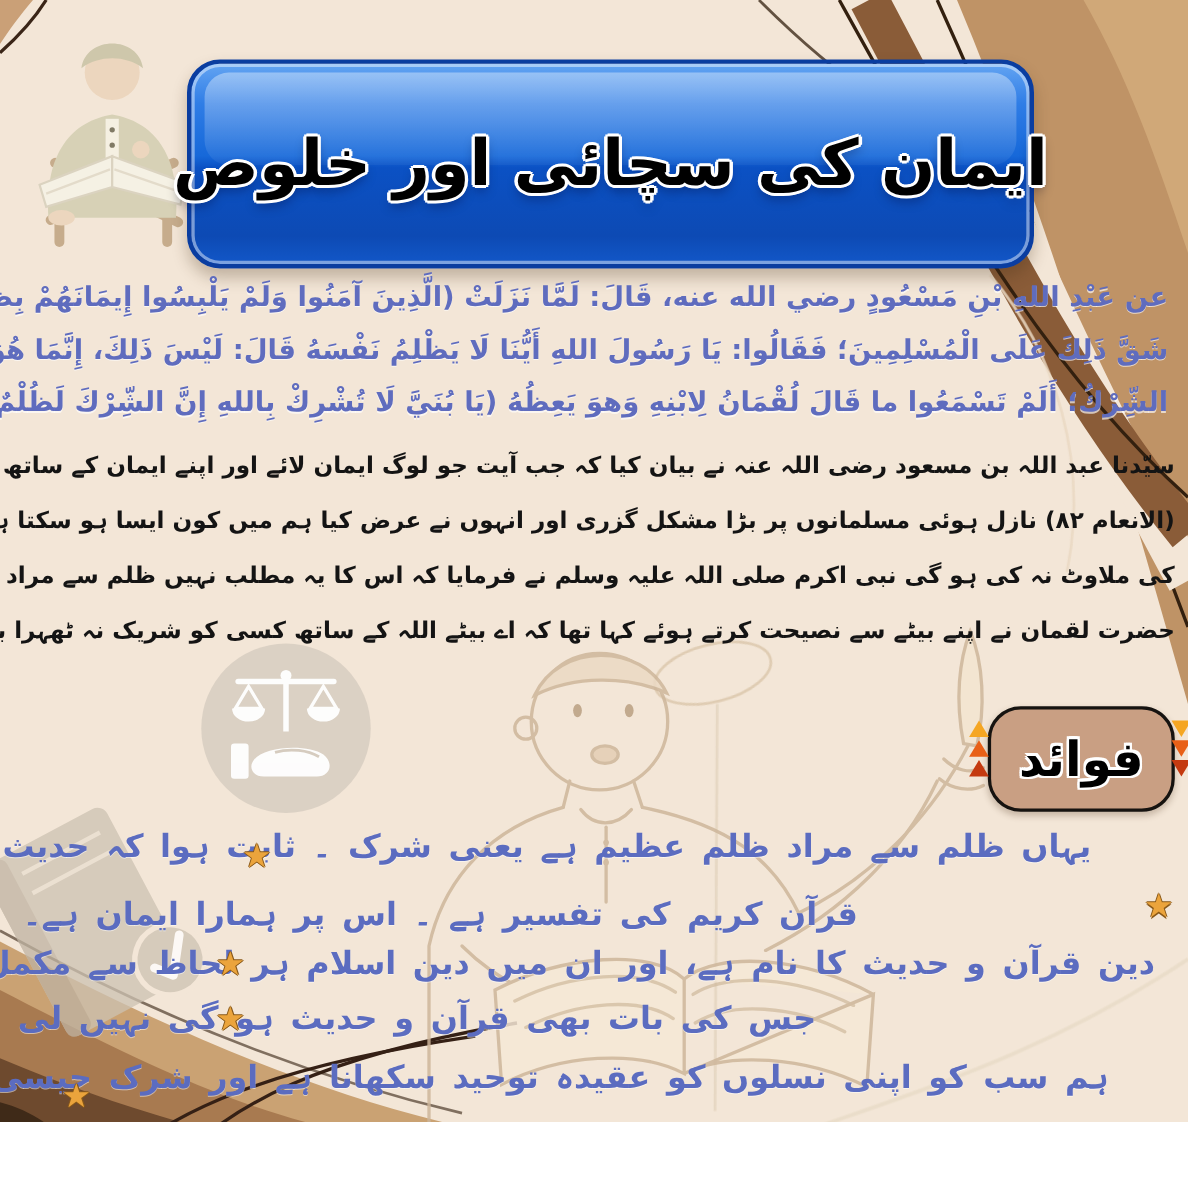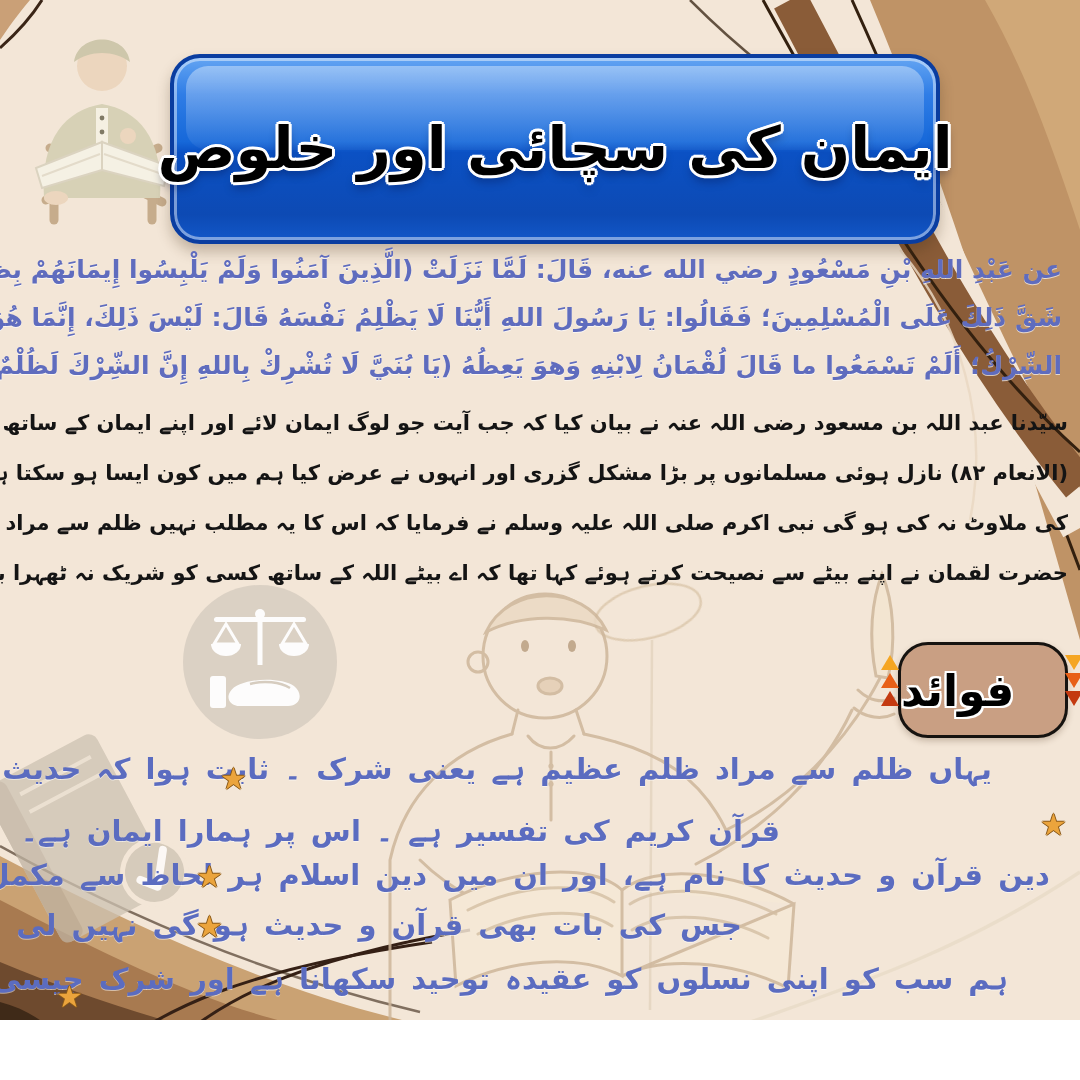--- a/index.html
+++ b/index.html
@@ -46,21 +46,21 @@
   .urdu div{white-space:nowrap;}
   .reference{
     position:absolute;left:0;top:602px;width:1080px;text-align:center;direction:rtl;
     color:#111;font-weight:700;font-size:24px;
   }
 
   
   .fawaid{
     position:absolute;left:898px;top:642px;width:164px;height:90px;
     background:#c99f83;border:3px solid #161310;border-radius:30px;
-    display:flex;align-items:center;
+    display:flex;align-items:center;justify-content:center;
     box-shadow:0 3px 6px rgba(70,45,20,.25);
   }
   .fawaid-label{
     direction:rtl;font-size:44px;font-weight:700;color:#000;
     text-shadow:-2px 0 0 #fff,2px 0 0 #fff,0 -2px 0 #fff,0 2px 0 #fff,
                 -2px -2px 0 #fff,2px 2px 0 #fff,-2px 2px 0 #fff,2px -2px 0 #fff;
   }
   .tri-col{position:absolute;top:10px;display:flex;flex-direction:column;gap:3px;}
   .tri-col.left{left:-20px;}
   .tri-col.right{right:-18px;}

